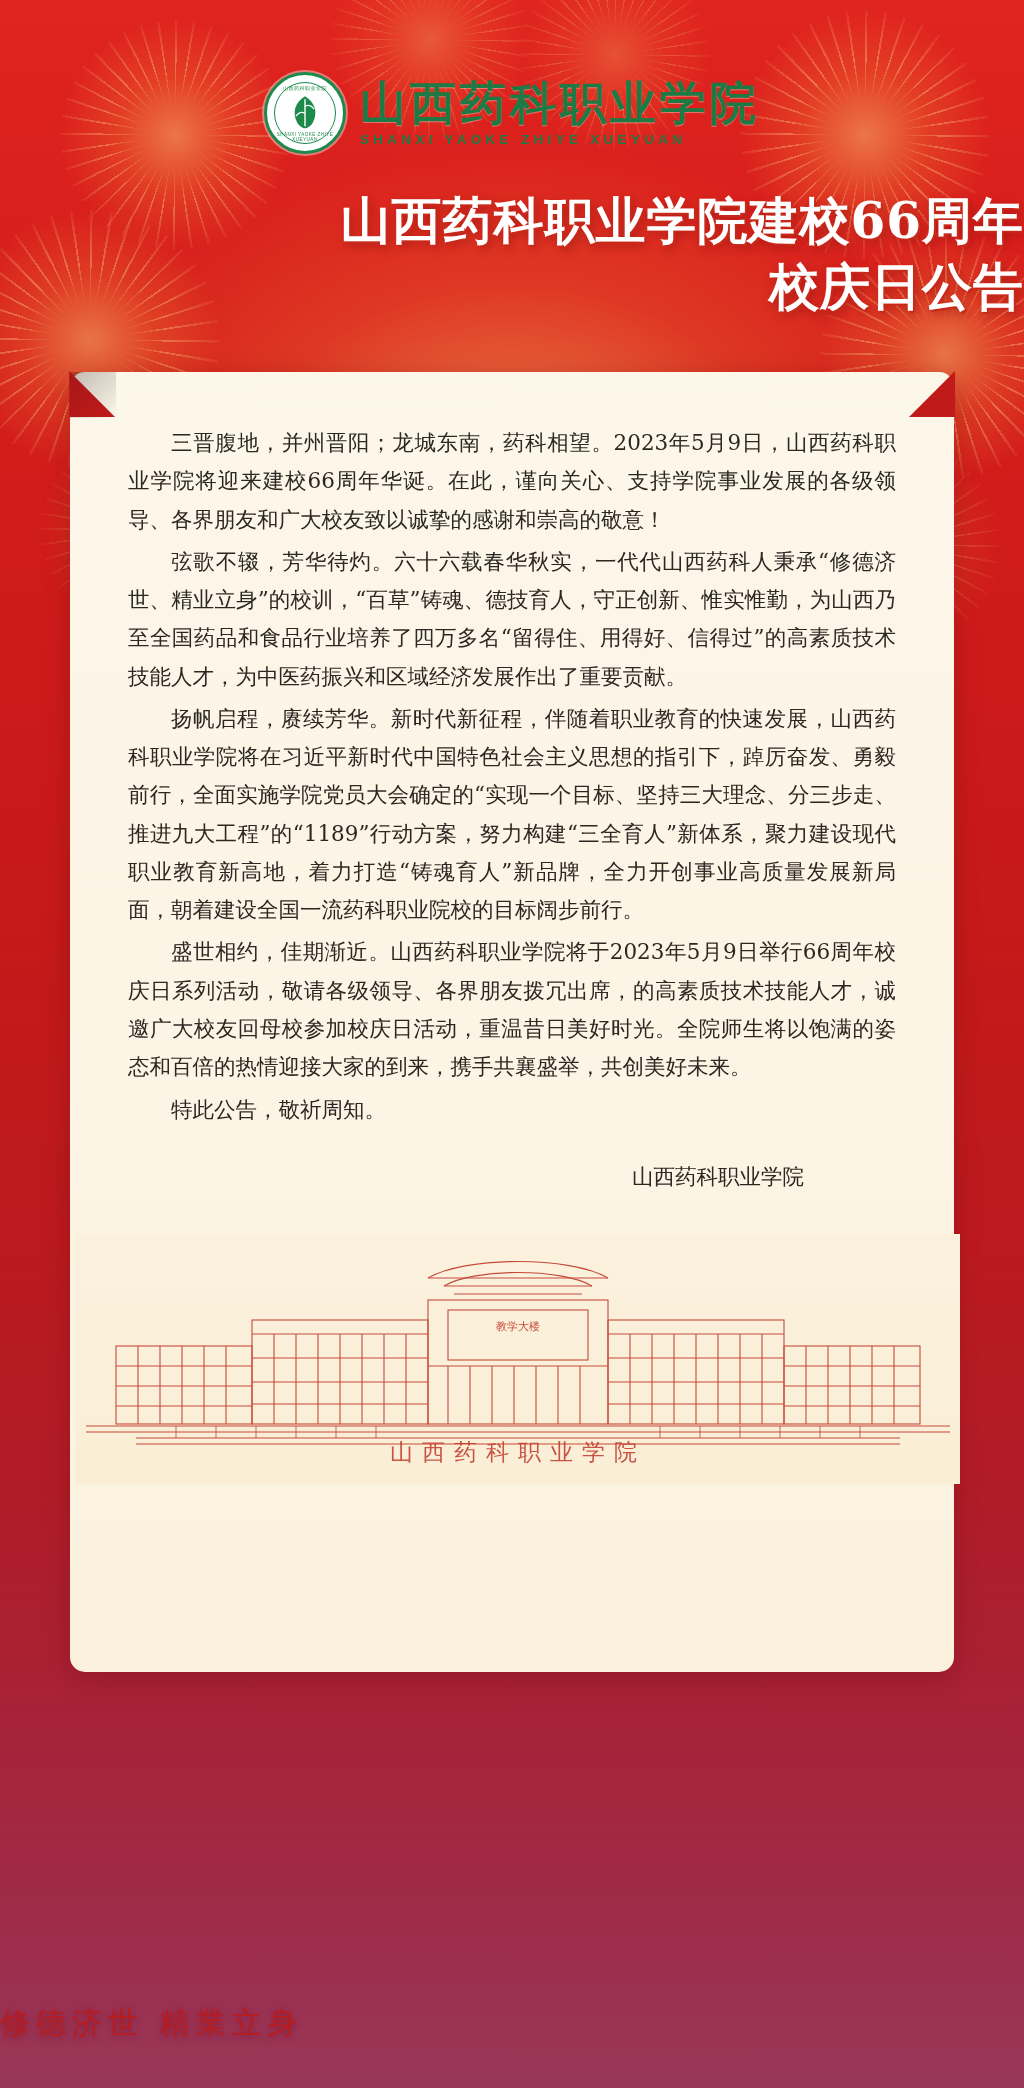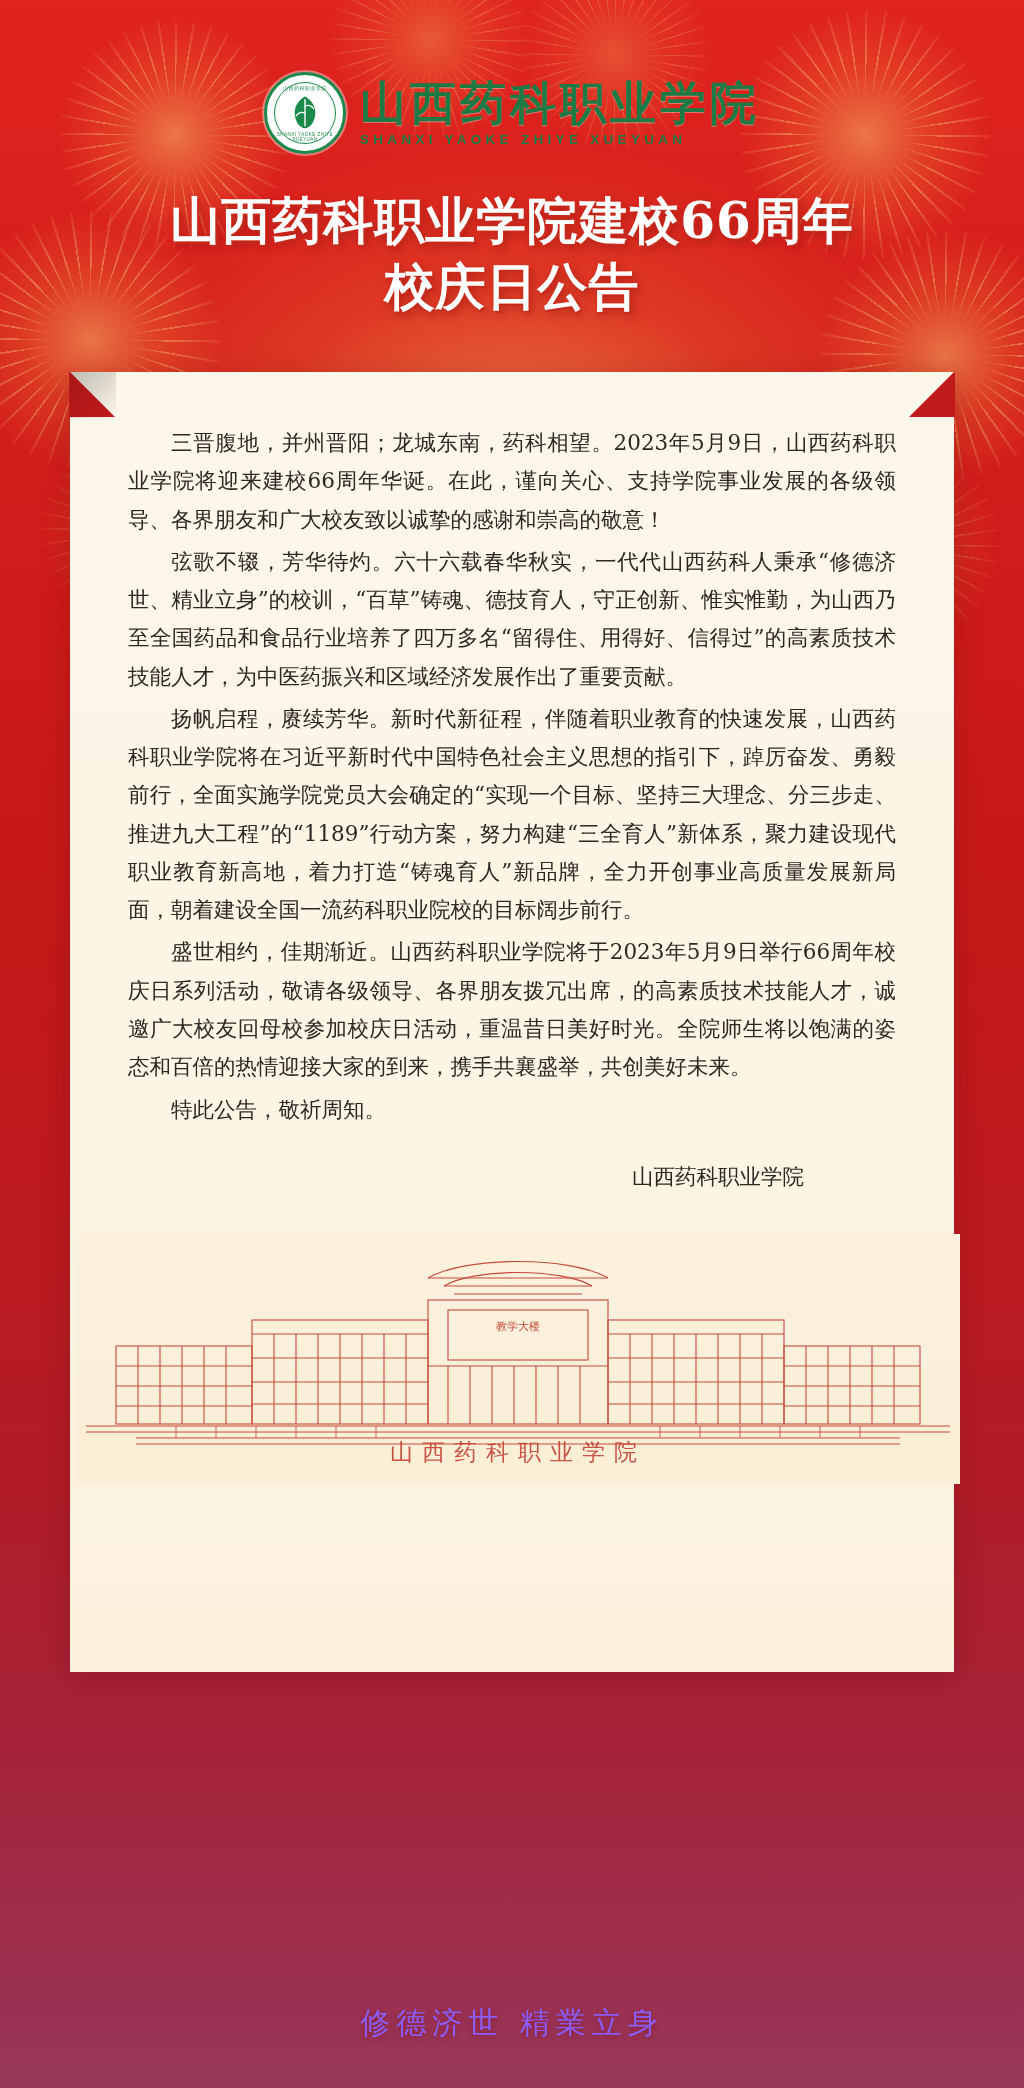--- a/index.html
+++ b/index.html
@@ -121,21 +121,21 @@
   .wordmark-en {
     margin-top: 7px;
     font-size: 13.5px;
     color: #1e7a44;
     letter-spacing: 4.3px;
     font-weight: 600;
   }
 
   .title-block {
     margin-top: 34px;
-    text-align: center;
+    text-align: right;
   }
   .title-line {
     font-family: "DejaVu Serif", "Liberation Serif", serif;
     font-weight: 700;
     color: #ffffff;
     font-size: 50px;
     letter-spacing: 1px;
     line-height: 1.32;
     text-shadow:
       0 0 1px #d8301f,
@@ -151,20 +151,21 @@
     transform: translateX(-50%);
     width: 884px;
     z-index: 5;
   }
   .paper {
     position: relative;
     width: 884px;
     min-height: 1300px;
     background: linear-gradient(180deg, #fdf7ea 0%, #fcf4e4 60%, #fbf1dd 100%);
     box-shadow: 0 6px 26px rgba(90,10,10,.28);
+    border-radius: 15px;
   }
   
   .paper::before, .paper::after {
     content: "";
     position: absolute;
     top: 0;
     width: 46px; height: 46px;
     background: linear-gradient(135deg, rgba(0,0,0,.13), rgba(0,0,0,0));
   }
   .paper-cut-l, .paper-cut-r {
@@ -227,24 +228,24 @@
     color: #c0392b;
     letter-spacing: 9px;
     opacity: .85;
   }
 
   
   .footer-motto {
     position: absolute;
     left: 0; right: 0;
     bottom: 44px;
-    text-align: center;
+    text-align: left;
     font-family: "DejaVu Serif", "Liberation Serif", serif;
     font-size: 30px;
-    color: #8b5cf6;
+    color: #b91c1c;
     letter-spacing: 6px;
     z-index: 6;
     text-shadow: 0 2px 6px rgba(120,10,40,.5);
   }
 </style>
 </head>
 <body>
 
 <div class="fireworks">
   <div class="burst" style="left:60px;  top:20px;  width:230px; height:230px;"></div>

